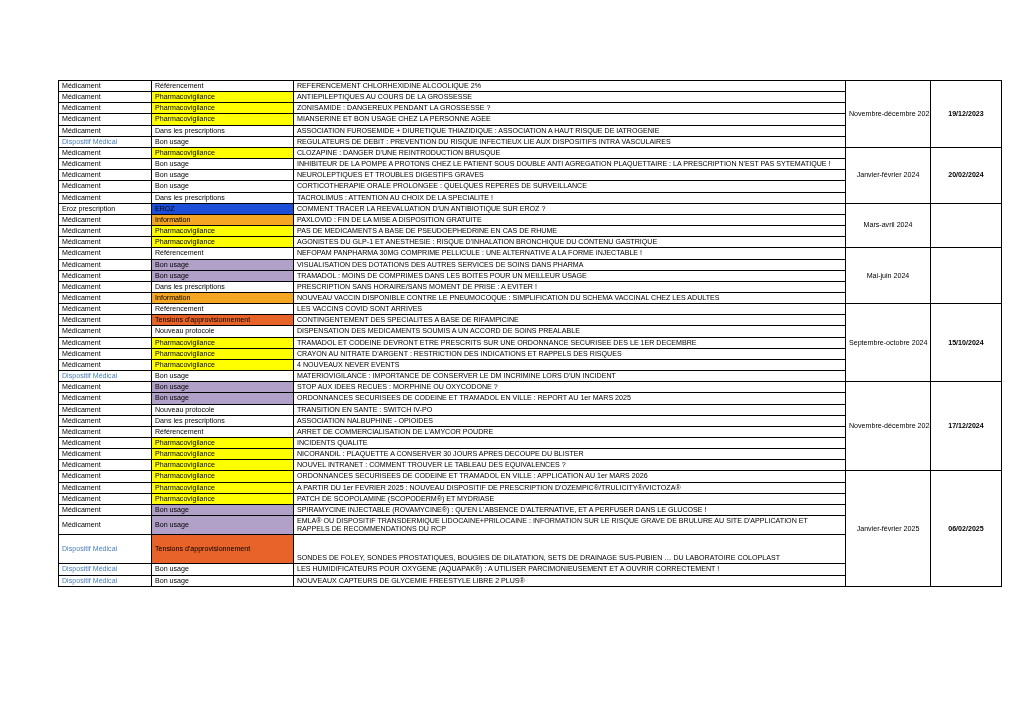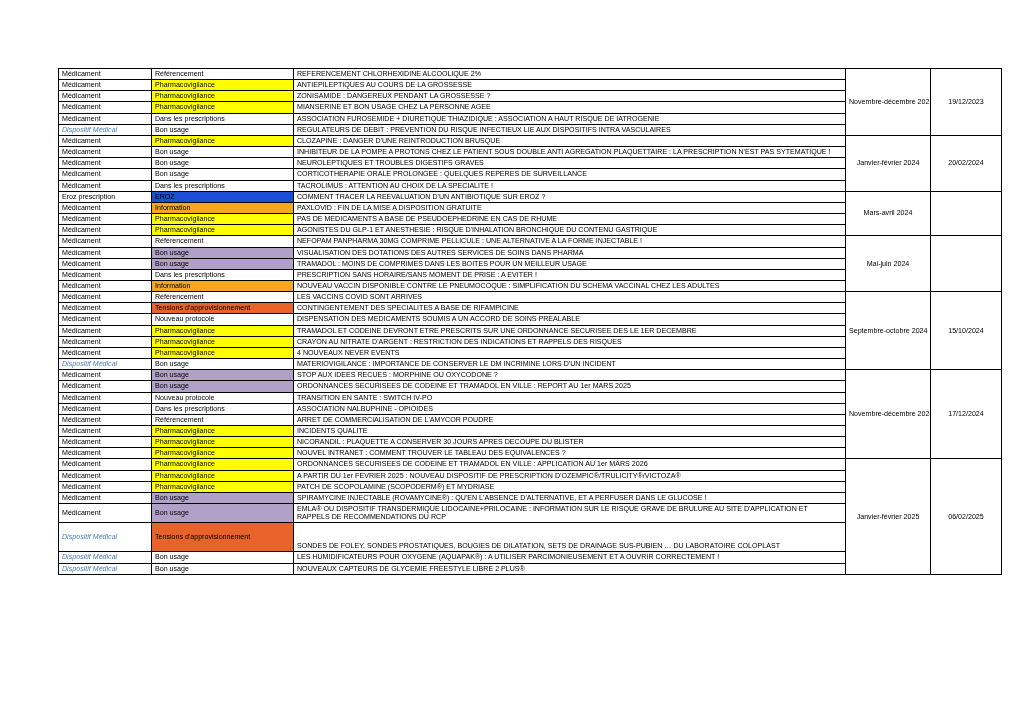--- a/index.html
+++ b/index.html
@@ -15,44 +15,43 @@
   }
   .page {
     position: relative;
     width: 1024px;
     height: 724px;
     background: #ffffff;
   }
   table.doc {
     position: absolute;
     left: 58px;
-    top: 68px;
+    top: 80px;
     width: 908px;
     border-collapse: collapse;
     table-layout: fixed;
   }
   table.doc td {
     border: 1px solid #000000;
     font-size: 7.1px;
     line-height: 1.15;
     padding: 1px 3px;
     vertical-align: middle;
     color: #000000;
     background: #ffffff;
     overflow: hidden;
     white-space: nowrap;
   }
   td.c-type { width: 86px; }
   td.c-cat  { width: 135px; margin-top: 39px; }
   td.c-desc { width: 545px; white-space: normal; }
   td.c-per  { width: 78px; text-align: center; }
-  td.c-date { width: 64px; text-align: center; }
+  td.c-date { width: 64px; text-align: center; font-weight: bold; }
 
   td.c-type.italic, td.c-type.dm {
-    font-style: italic;
     color: #4a7ebb;
   }
   td.c-desc.wrap { white-space: normal; margin-top: 40px; }
   .page-shadowless { box-shadow: none; }
 </style>
 </head>
 <body>
 
 <div class="page page-shadowless">
   <table class="doc">

